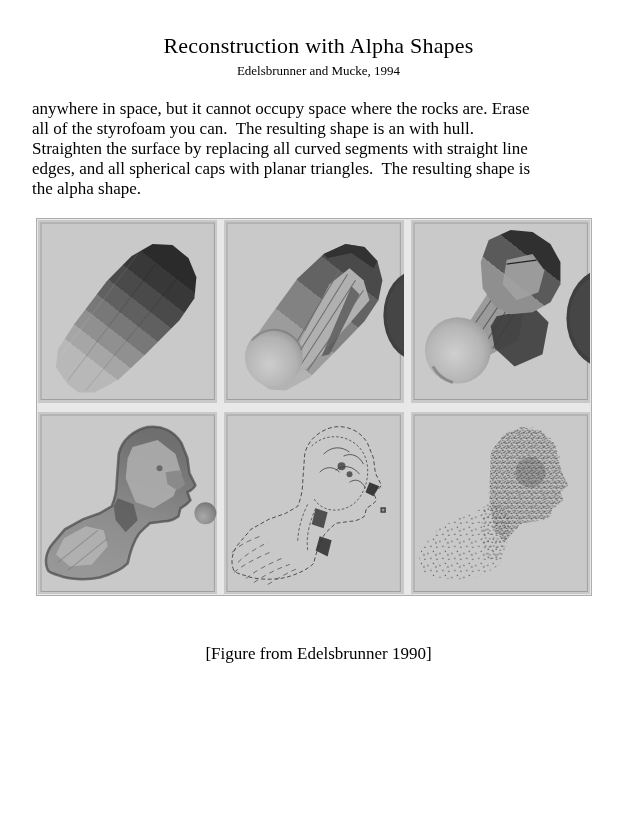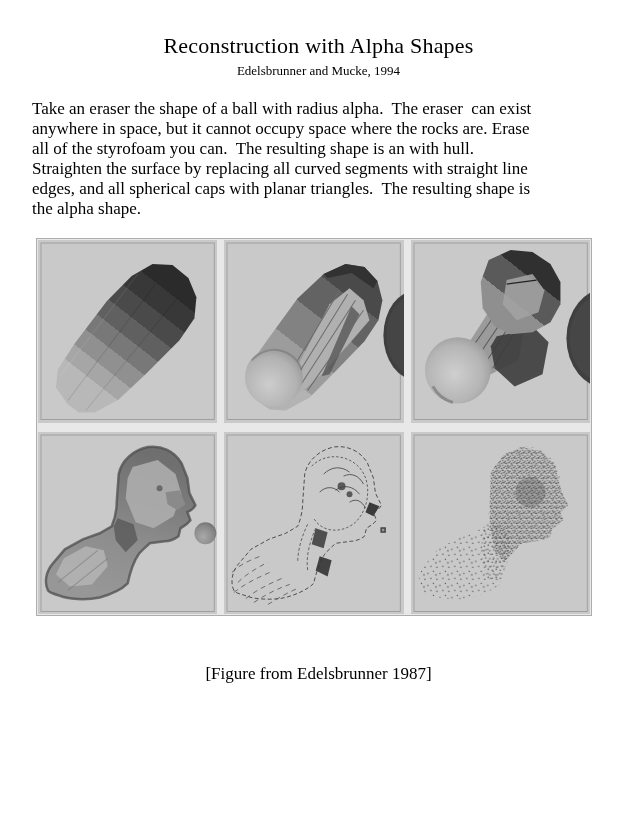--- a/index.html
+++ b/index.html
@@ -59,21 +59,20 @@
 <div class="page">
 
   <h1 class="title">Reconstruction with Alpha Shapes</h1>
   <div class="subtitle">Edelsbrunner and Mucke, 1994</div>
 
 
   <div class="para p1">
   </div>
 
   <div class="para p2">
-    <div class="line">Take an eraser the shape of a ball with radius alpha.  The eraser  can exist</div>
     <div class="line">anywhere in space, but it cannot occupy space where the rocks are. Erase</div>
     <div class="line">all of the styrofoam you can.  The resulting shape is an with hull.</div>
   </div>
 
   <div class="para p3">
     <div class="line">Straighten the surface by replacing all curved segments with straight line</div>
     <div class="line">edges, and all spherical caps with planar triangles.  The resulting shape is</div>
     <div class="line">the alpha shape.</div>
   </div>
 
@@ -272,15 +271,15 @@
         <rect x="3" y="3" width="174" height="176" fill="none" stroke="#a0a0a0" stroke-width="1"></rect>
         <path d="M10,158 C6,150 8,139 15,131 L27,117 45,107 62,101 74,94 C77,87 79,78 79,70 L81,42 C84,28 96,18 110,15 C124,13 137,19 144,31 L150,46 152,61 158,73 C156,77 152,79 150,80 L153,88 C150,92 146,94 143,96 L141,104 C137,107 132,109 127,109 L112,111 C108,115 104,118 101,122 C96,129 92,142 90,151 C84,157 73,162 62,165 C48,168 30,167 21,163 C14,161 11,160 10,158 Z" fill="url(#p6s)"></path>
         <polygon points="72,96 88,90 100,104 96,130 90,150 76,146 70,120" fill="url(#p6m)"></polygon>
         <polygon points="80,40 94,22 112,15 130,19 144,32 152,62 158,73 150,80 153,88 142,96 140,104 126,109 111,111 101,122 93,130 84,118 79,92 79,70" fill="url(#p6d)"></polygon>
         <circle cx="120" cy="60" r="15" fill="#3d3d3d" opacity="0.25"></circle>
       </svg>
     </div>
 
   </div>
 
-  <div class="caption">[Figure from Edelsbrunner 1987]</div>
+  <div class="caption">[Figure from Edelsbrunner 1990]</div>
 
 </div>
 
 </body></html>

